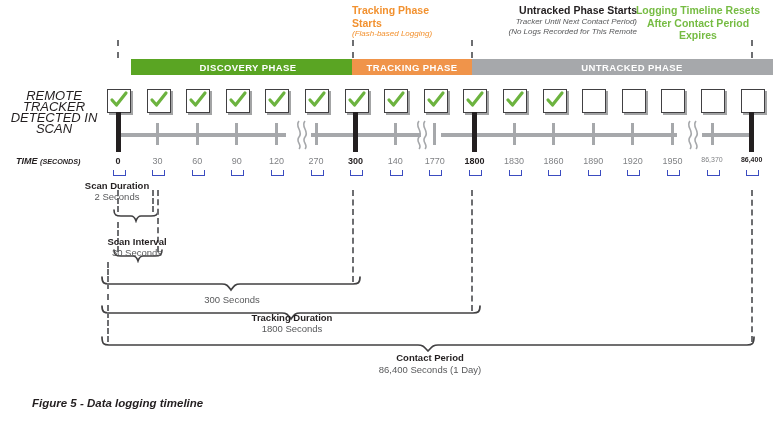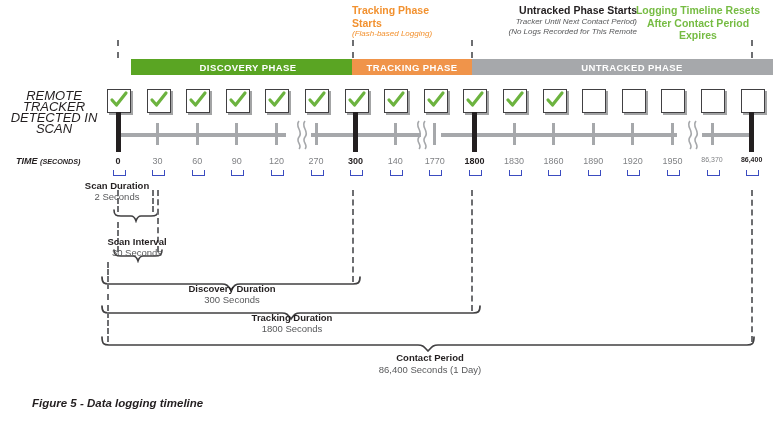--- a/index.html
+++ b/index.html
@@ -265,21 +265,20 @@
     <path d="M2 1 C2 6, 4 7, 9 7 L21 7 C24 7, 25 9, 26 12 C27 9, 28 7, 31 7 L43 7 C48 7, 50 6, 50 1" stroke="#414042" stroke-width="1.6" fill="none" stroke-linecap="round"></path>
   </svg>
   <div class="mtitle" style="left:62px;top:236px;width:150px;">Scan Interval</div>
   <div class="mval" style="left:62px;top:247px;width:150px;">30 Seconds</div>
 
   <div class="vdash" style="left:107px;top:262px;height:20px;"></div>
   <div class="vdash" style="left:352px;top:190px;height:92px;"></div>
   <svg class="braceWrap" style="left:100px;top:276px;" width="262" height="16" viewBox="0 0 262 16">
     <path d="M2 1 C2 7, 4 8, 9 8 L122 8 C127 8, 128 10, 131 14 C134 10, 135 8, 140 8 L253 8 C258 8, 260 7, 260 1" stroke="#414042" stroke-width="1.7" fill="none" stroke-linecap="round"></path>
   </svg>
-  <div class="mtitle" style="left:150px;top:283px;width:164px;">Discovery Duration</div>
   <div class="mval" style="left:150px;top:294px;width:164px;">300 Seconds</div>
 
   <div class="vdash" style="left:107px;top:283px;height:28px;"></div>
   <div class="vdash" style="left:471px;top:190px;height:121px;"></div>
   <svg class="braceWrap" style="left:100px;top:305px;" width="382" height="16" viewBox="0 0 382 16">
     <path d="M2 1 C2 7, 4 8, 9 8 L182 8 C187 8, 188 10, 191 14 C194 10, 195 8, 200 8 L373 8 C378 8, 380 7, 380 1" stroke="#414042" stroke-width="1.7" fill="none" stroke-linecap="round"></path>
   </svg>
   <div class="mtitle" style="left:210px;top:312px;width:164px;">Tracking Duration</div>
   <div class="mval" style="left:210px;top:323px;width:164px;">1800 Seconds</div>
 

